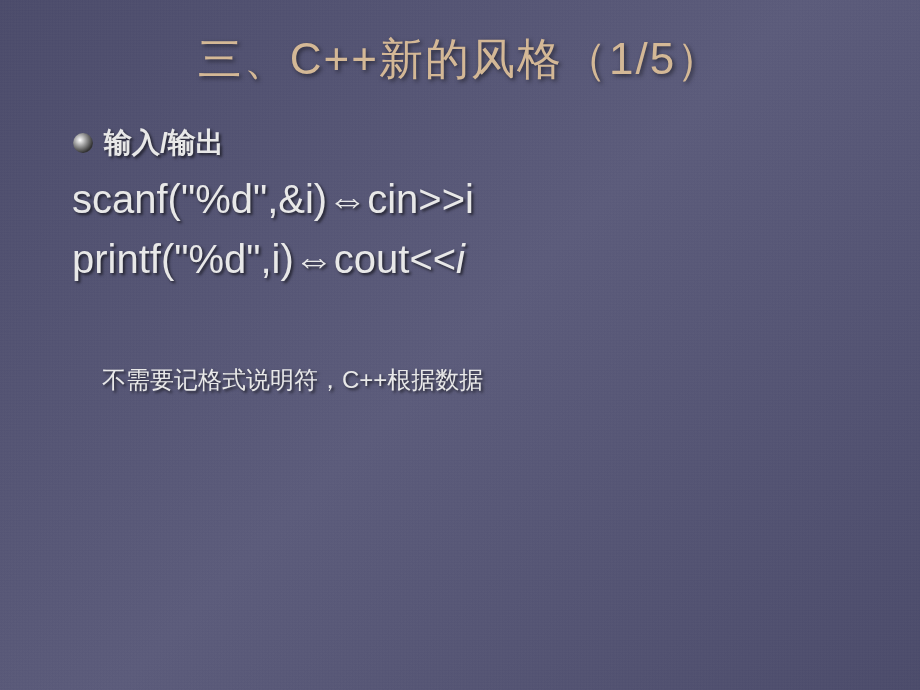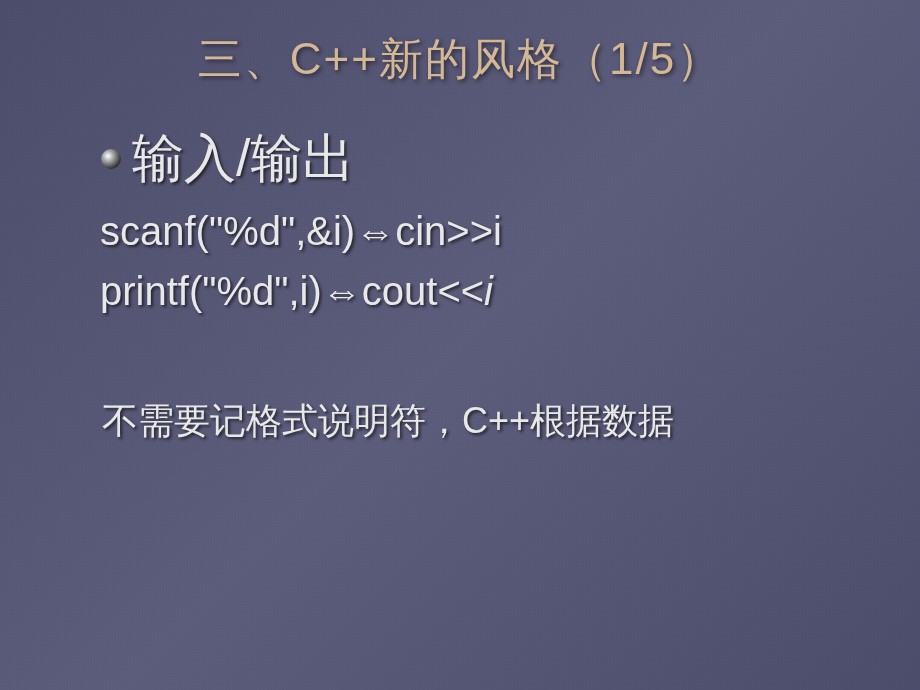--- a/index.html
+++ b/index.html
@@ -25,21 +25,21 @@
       bottom: 0;
       background-image: 
         repeating-linear-gradient(0deg, rgba(255,255,255,0.02) 0px, transparent 1px, transparent 2px, rgba(255,255,255,0.02) 3px),
         repeating-linear-gradient(90deg, rgba(255,255,255,0.02) 0px, transparent 1px, transparent 2px, rgba(255,255,255,0.02) 3px);
       pointer-events: none;
     }
     .slide {
       position: relative;
       width: 100%;
       height: 100%;
-      padding: 30px 70px;
+      padding: 30px 42px;
     }
     .title {
       color: #d4b896;
       font-size: 44px;
       text-align: center;
       margin-bottom: 35px;
       text-shadow: 2px 2px 4px rgba(0,0,0,0.5);
       font-weight: normal;
       letter-spacing: 2px;
     }
@@ -50,43 +50,43 @@
       margin-bottom: 15px;
     }
     .bullet-icon {
       width: 22px;
       height: 22px;
       margin-right: 10px;
       flex-shrink: 0;
     }
     .bullet-text {
       color: #e8e8e8;
-      font-size: 52px;
+      font-size: 28px;
       text-shadow: 2px 2px 3px rgba(0,0,0,0.6);
-      font-weight: normal;
+      font-weight: bold;
     }
     .code-line {
       color: #e8e8e8;
       font-size: 40px;
       margin-left: 30px;
       margin-bottom: 15px;
       text-shadow: 2px 2px 3px rgba(0,0,0,0.6);
       font-family: Arial, sans-serif;
       font-weight: normal;
     }
     .code-line .italic {
       font-style: italic;
     }
     .arrow {
       font-family: Arial, sans-serif;
     }
     .body-text {
       color: #e8e8e8;
-      font-size: 36px;
-      margin-left: 32px;
+      font-size: 24px;
+      margin-left: 60px;
       margin-right: 30px;
       margin-top: 80px;
       text-shadow: 2px 2px 3px rgba(0,0,0,0.6);
       line-height: 1.5;
       text-indent: 0;
     }
     .body-text .indent2 {
       display: block;
       margin-left: 40px;
     }

